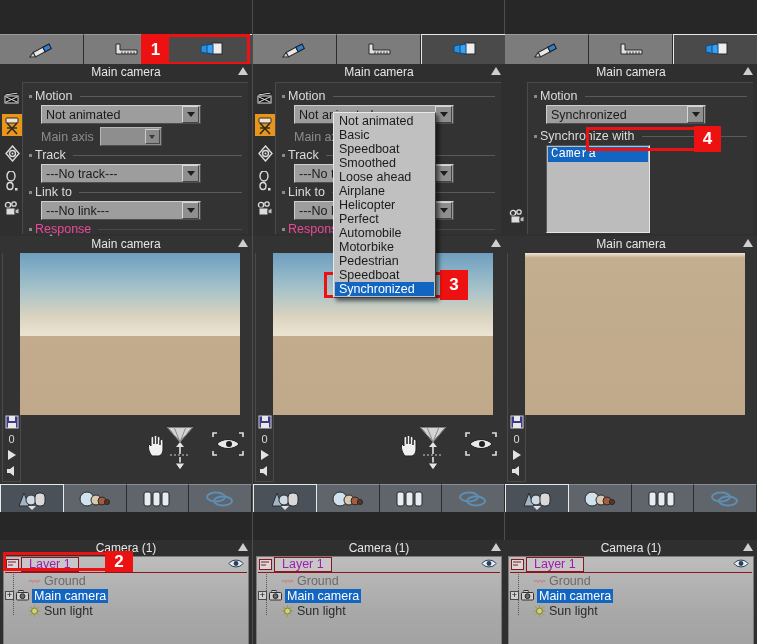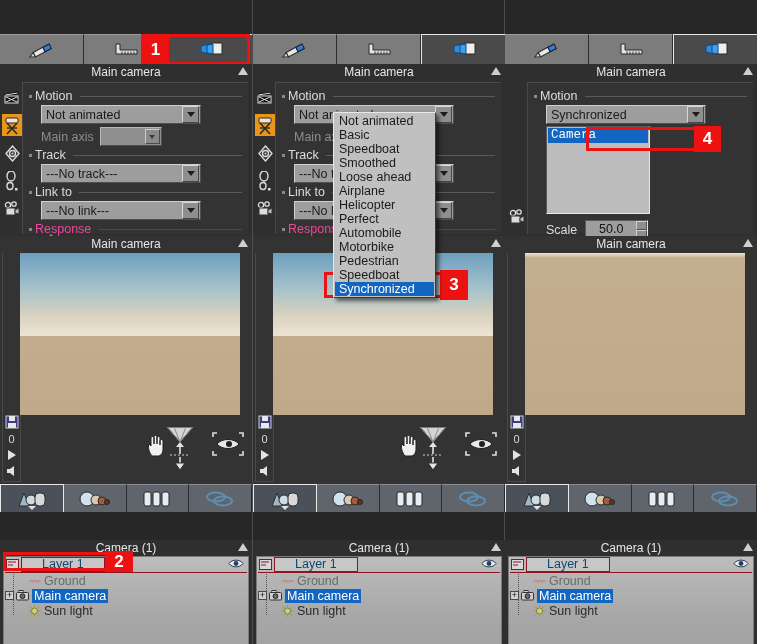--- a/index.html
+++ b/index.html
@@ -211,21 +211,21 @@
     border-bottom:8px solid #cfcfcf;
   }
   .tree-body {
     position:absolute; left:3px; right:3px; top:16px; bottom:2px;
     background:linear-gradient(to bottom,#bdbdbd 0%, #a8a8a8 40%, #9a9a9a 100%);
     border:1px solid #7a7a7a;
     font-size:12.5px;
   }
   .tree-row { height:15px; display:flex; align-items:center; position:relative; padding-left:2px; }
   .tree-layer { color:#8b1620; }
-  .tree-layer .lname { background:#c7c7c7; color:#0c4a6e; padding:0 20px; border:1px solid #8b1620; line-height:13px; }
+  .tree-layer .lname { background:#c7c7c7; color:#a21caf; padding:0 7px; border:1px solid #8b1620; line-height:13px; }
   .tree-underline { height:1px; background:#8b1620; margin:0 1px; }
   .tree-item { padding-left:24px; color:#2a2a2a; }
   .tree-item.dim { color:#6a6a6a; }
   .tree-item .sel {
     background:#1265c0; color:#ffffff; padding:0 2px; line-height:14px;
   }
   .dotline { position:absolute; left:9px; width:1px; background:repeating-linear-gradient(to bottom,#555 0 1px,transparent 1px 2px); }
   .plusbox {
     width:9px;height:9px;border:1px solid #4a4a4a;background:#cfcfcf;
     display:inline-flex;align-items:center;justify-content:center;
@@ -868,20 +868,25 @@
         <div class="grp">
           <span class="bullet"></span>
             <span>Motion</span>
             <span class="rule"></span>
         </div>
         <div class="combo">
           <span class="val">Synchronized</span>
           <span class="drop">
               <i></i>
             </span>
+        </div>
+        <div class="grp" style="margin-top:5px">
+          <span class="bullet"></span>
+            <span>Synchronize with</span>
+            <span class="rule"></span>
         </div>
         <div class="listbox">
           <div class="item">Camera</div>
         </div>
         <div class="scale-row">
           <span class="lbl">Scale</span>
           <span class="spin">
             <span class="v">50.0</span>
             <span class="btns">
                 <span></span>

